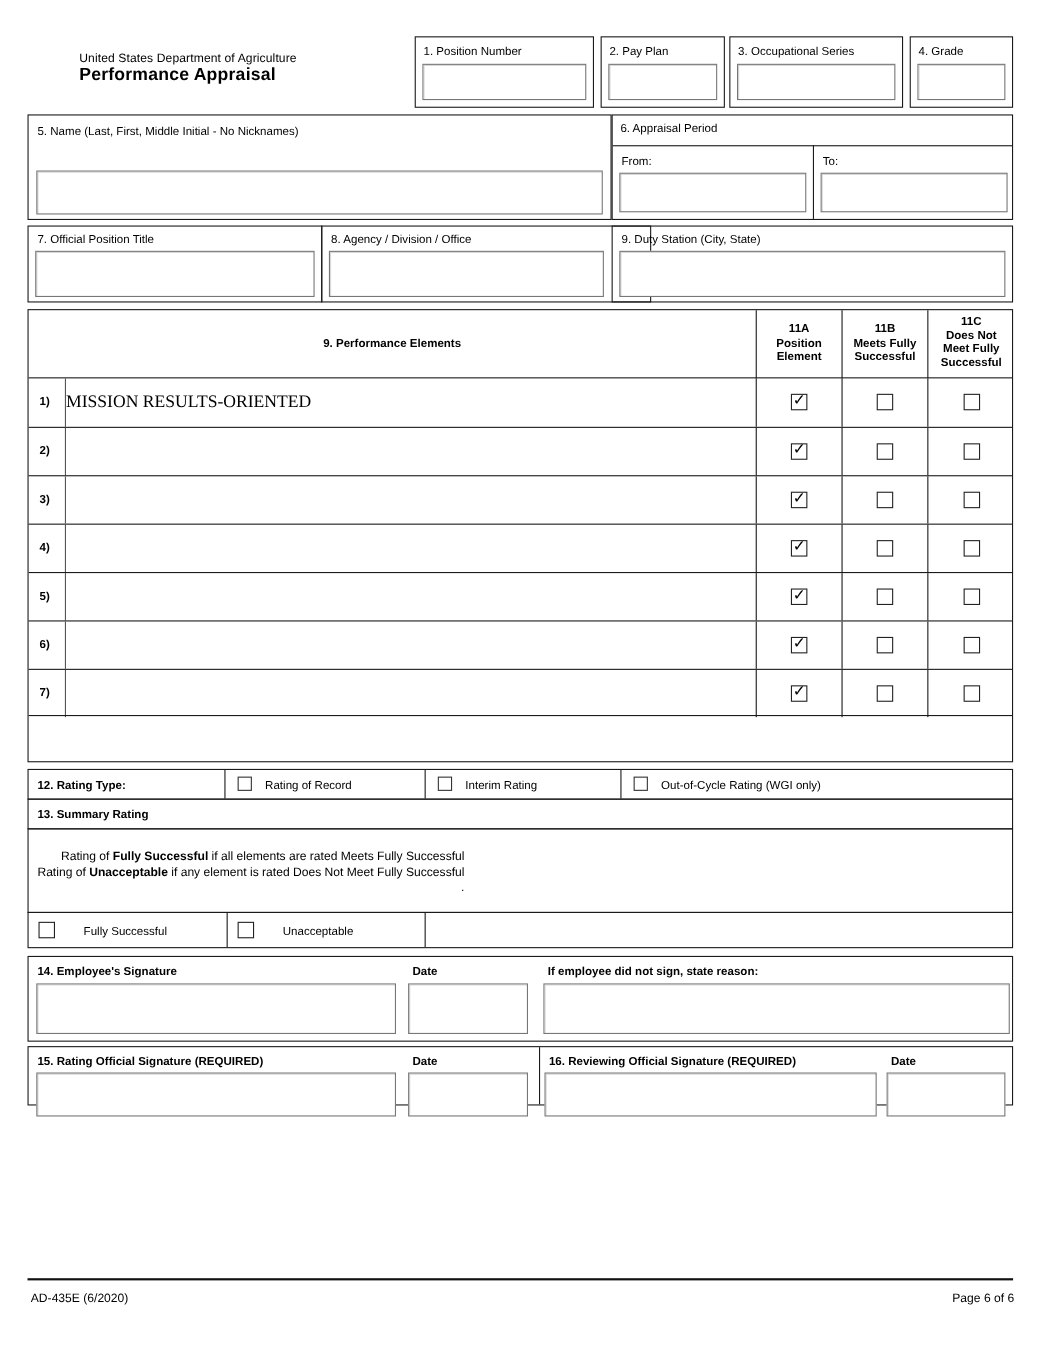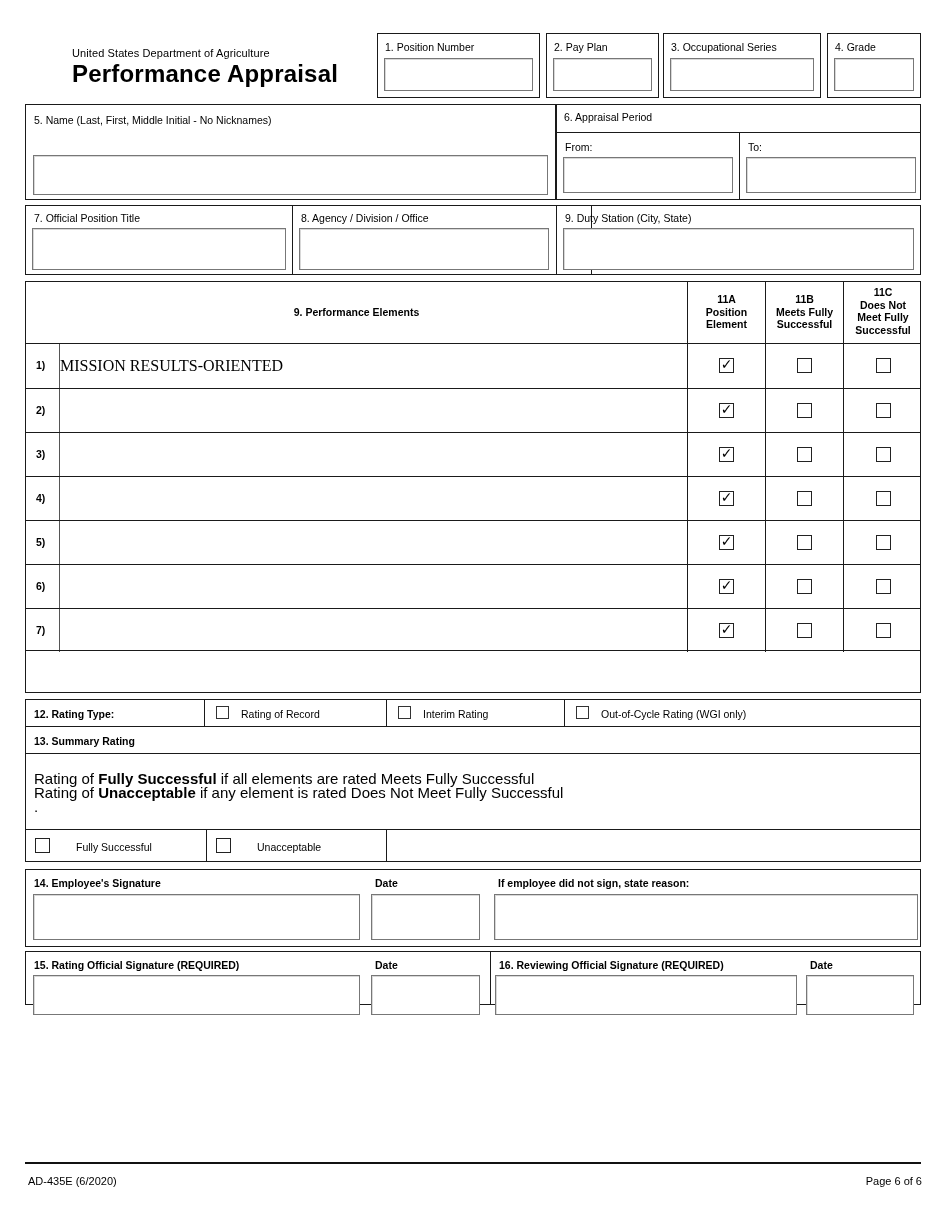--- a/index.html
+++ b/index.html
@@ -40,21 +40,21 @@
   }
 
   
   #agency-line {
     position: absolute;
     font-size: 11px;
     letter-spacing: .1px;
   }
   #form-title {
     position: absolute;
-    font-size: 24px;
+    font-size: 16px;
     font-weight: bold;
     letter-spacing: .2px;
   }
 
   
   .outer { border: 1.6px solid #1a1a1a; }
 
   
   .tbl-head-center {
     font-size: 10.5px;
@@ -358,21 +358,21 @@
       </div>
       <div class="cell-label" style="position:absolute; left:36px; top:8px;">Out-of-Cycle Rating (WGI only)</div>
     </div>
   </div>
 
   <div class="abs outer" style="left:25px; top:726px; width:896px; height:28px;">
     <div class="cell-label bold" style="position:absolute; left:8px; top:8px;">13. Summary Rating</div>
   </div>
 
   <div class="abs outer" style="left:25px; top:753px; width:896px; height:77px;">
-    <div style="position:absolute; left:8px; top:18px; font-size:15px; line-height:14px;">
+    <div style="position:absolute; left:8px; top:18px; font-size:11px; line-height:14px;text-align:right;">
       <div>
         <span>Rating of </span><span class="bold">Fully Successful</span><span> if all elements are rated Meets Fully Successful</span>
       </div>
       <div>
         <span>Rating of </span><span class="bold">Unacceptable</span><span> if any element is rated Does Not Meet Fully Successful</span>
       </div>
       <div>.</div>
     </div>
   </div>
 

